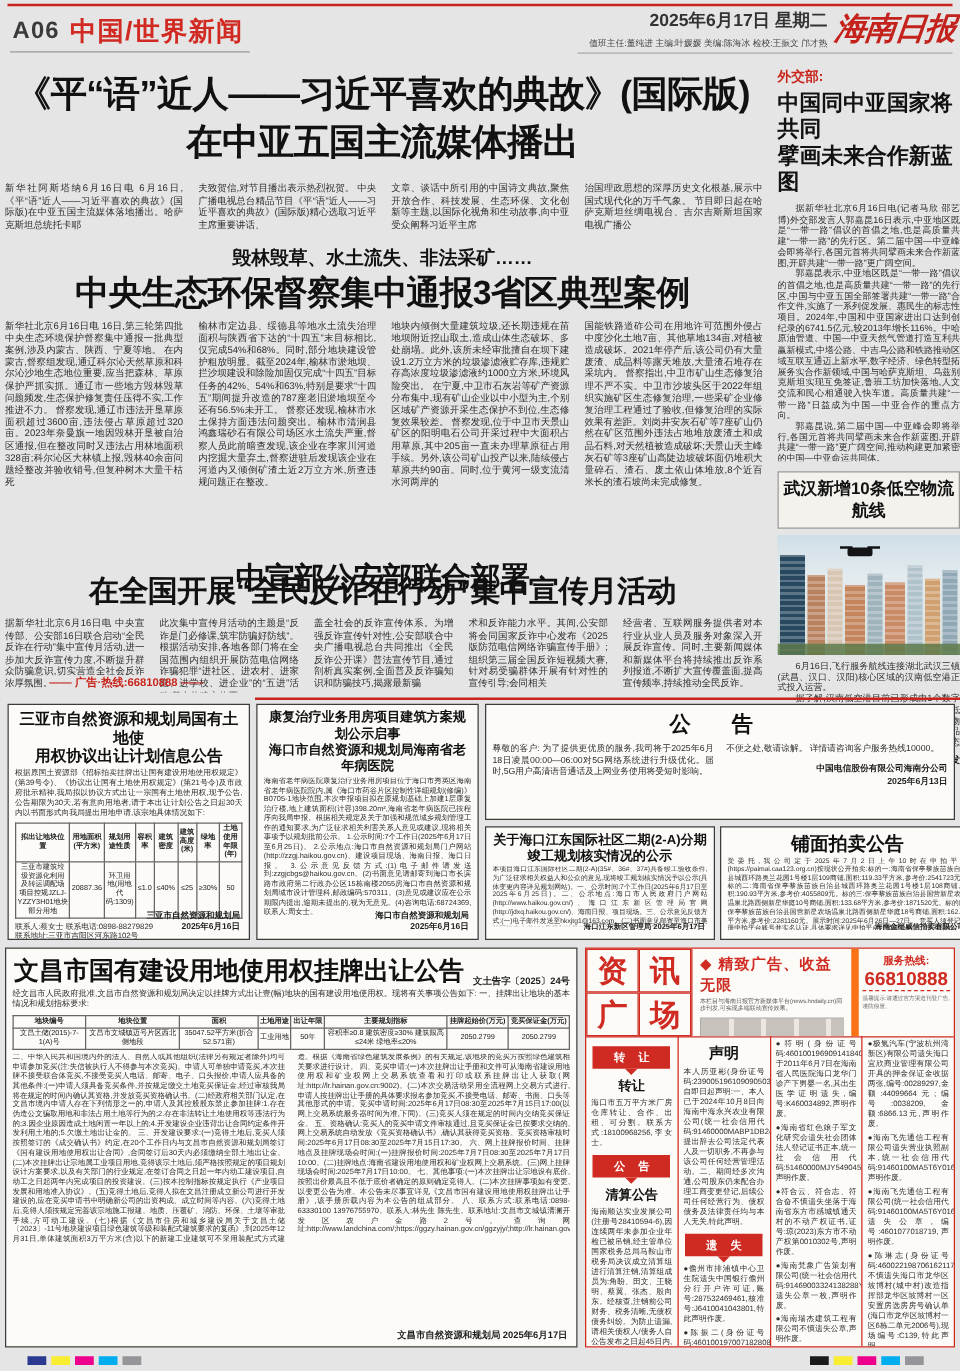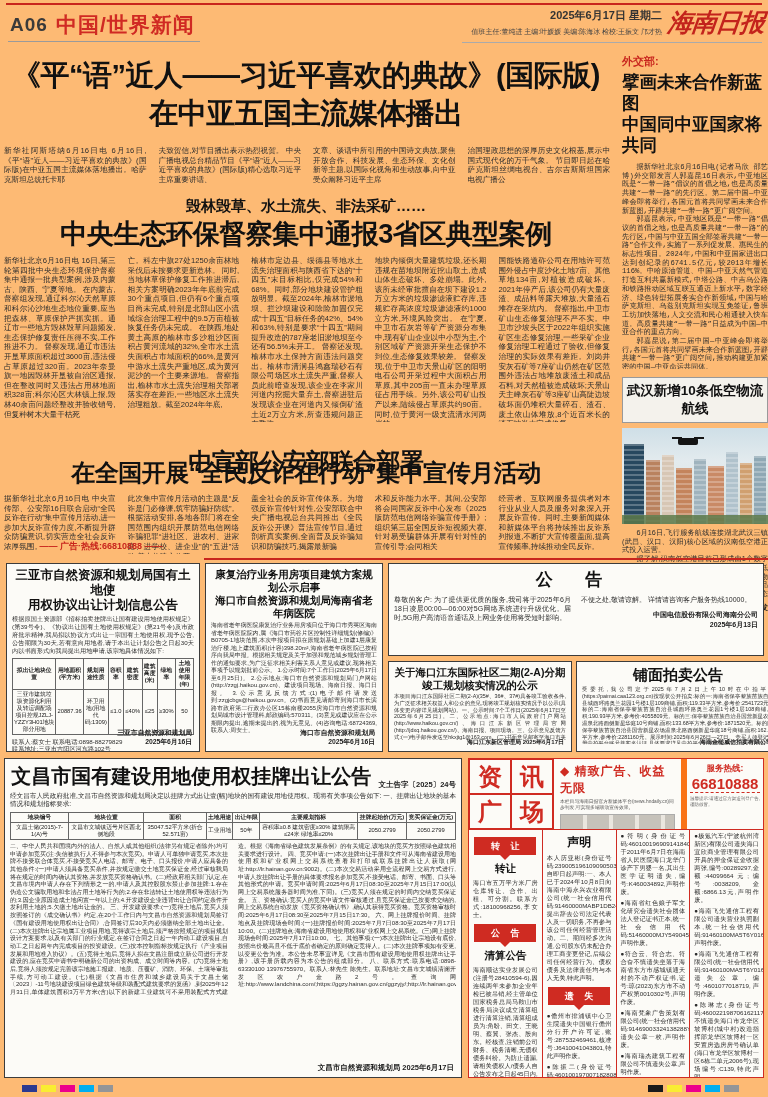--- a/index.html
+++ b/index.html
@@ -1,39 +1,39 @@
 <!DOCTYPE html>
 <html><head>
 <meta charset="utf-8">
 <style>
   html,body{margin:0;padding:0;background:#9a9a9a;}
-  .page{position:relative;width:768px;height:1097px;margin:0 auto;background:#fdba74;
+  .page{position:relative;width:768px;height:1097px;margin:0 auto;background:#e5e5e5;
         font-family:"Liberation Sans","DejaVu Sans",sans-serif;color:#1c1c1c;overflow:hidden;}
   .abs{position:absolute;}
   
   .topline{left:6px;right:6px;top:3px;height:2px;background:#c8251d;}
   .edition{left:10px;top:14px;font-size:19px;font-weight:bold;color:#3a3a3a;letter-spacing:1px;}
   .section{left:56px;top:11px;font-size:21px;font-weight:900;color:#d02a23;letter-spacing:1px;}
   .sec-underline{left:8px;width:192px;top:41px;height:1px;background:#9a9a9a;}
   .hdr-right{right:106px;top:8px;width:300px;text-align:right;}
-  .hdr-date{font-size:11px;color:#333;font-weight:bold;}
+  .hdr-date{font-size:14px;color:#333;font-weight:bold;}
   .hdr-staff{font-size:7px;color:#444;margin-top:4px;}
   .masthead{right:2px;top:6px;width:100px;text-align:center;font-size:25px;font-weight:900;
             color:#c3231c;font-style:italic;transform:skewX(-6deg);letter-spacing:-1px;}
   .hdr-underline{left:462px;right:6px;top:42px;height:1px;background:#aaa;}
   
   .bigtitle{left:0;width:612px;text-align:center;font-weight:900;color:#111;letter-spacing:-0.5px;}
   .col5{left:4px;width:606px;display:flex;gap:12px;overflow:hidden;}
   .col5 .c{flex:1;font-size:7.6px;line-height:9.6px;text-align:justify;color:#2d2d2d;overflow:hidden;}
   .kicker{left:0;width:612px;text-align:center;font-size:15px;font-weight:900;color:#111;}
   
   .side{left:622px;top:54px;width:146px;}
   .side-kicker{font-size:11px;font-weight:bold;color:#c8251d;margin:0 0 3px;}
   .side-title{font-size:17.5px;line-height:21px;font-weight:900;color:#111;margin:0;}
-  .side-body{margin-top:7px;height:206px;overflow:hidden;font-family:Liberation Mono, monospace;}
+  .side-body{margin-top:7px;height:206px;overflow:hidden;}
   .side-body p,.cap p{font-size:7.2px;line-height:8.7px;text-align:justify;color:#2d2d2d;margin:0;text-indent:2em;}
   .wuhan-box{margin-top:8px;border:1px solid #999;padding:4px 2px;text-align:center;
              font-size:13.5px;font-weight:900;color:#111;background:#f4f2ec;}
   .photo{position:relative;margin-top:5px;width:146px;height:96px;overflow:hidden;
          background:linear-gradient(#cfdfe7 0%,#e3ebee 35%,#d8dfd9 100%);}
   .photo div{position:absolute;}
   .bld{background-image:repeating-linear-gradient(rgba(255,255,255,.25) 0 2px,rgba(0,0,0,0) 2px 5px);}
   .cap{margin-top:5px;height:70px;overflow:hidden;}
   .credit{text-align:right;font-size:8px;font-weight:bold;margin-top:3px;}
   
@@ -99,40 +99,39 @@
     <div class="c">新华社阿斯塔纳6月16日电 6月16日,《平“语”近人——习近平喜欢的典故》(国际版)在中亚五国主流媒体落地播出。哈萨克斯坦总统托卡耶</div>
     <div class="c">夫致贺信,对节目播出表示热烈祝贺。 中央广播电视总台精品节目《平“语”近人——习近平喜欢的典故》(国际版)精心选取习近平主席重要讲话、</div>
     <div class="c">文章、谈话中所引用的中国诗文典故,聚焦开放合作、科技发展、生态环保、文化创新等主题,以国际化视角和生动故事,向中亚受众阐释习近平主席</div>
     <div class="c">治国理政思想的深厚历史文化根基,展示中国式现代化的万千气象。 节目即日起在哈萨克斯坦丝绸电视台、吉尔吉斯斯坦国家电视广播公</div>
   </div>
 
   <div class="abs kicker" style="top:197px;">毁林毁草、水土流失、非法采矿……</div>
   <div class="abs bigtitle" style="top:216px;font-size:27px;">中央生态环保督察集中通报3省区典型案例</div>
   <div class="abs col5" style="top:256px;height:166px;">
     <div class="c">新华社北京6月16日电 16日,第三轮第四批中央生态环境保护督察集中通报一批典型案例,涉及内蒙古、陕西、宁夏等地。 在内蒙古,督察组发现,通辽科尔沁天然草原和科尔沁沙地生态地位重要,应当把森林、草原保护严抓实抓。通辽市一些地方毁林毁草问题频发,生态保护修复责任压得不实,工作推进不力。 督察发现,通辽市违法开垦草原面积超过3600亩,违法侵占草原超过320亩。2023年奈曼旗一地因毁林开垦被自治区通报,但在整改同时又违法占用林地面积328亩;科尔沁区大林镇上报,毁林40余亩问题经整改并验收销号,但复种树木大量干枯死</div>
-    <div class="c">亡。科左中旗27处1250余亩林地采伐后未按要求更新造林。 同时,当地林草保护修复工作推进滞后,相关方案明确2023年年底前完成30个重点项目,但仍有6个重点项目尚未完成,特别是北部山区小流域综合治理工程中的9.5万亩植被恢复任务仍未完成。 在陕西,地处黄土高原的榆林市多沙粗沙区面积占黄河流域的32%,全市水土流失面积占市域面积的66%,是黄河中游水土流失严重地区,成为黄河泥沙的一个主要来源地。 督察指出,榆林市水土流失治理相关部署落实存在差距,一些地区水土流失治理粗放。截至2024年年底,</div>
     <div class="c">榆林市定边县、绥德县等地水土流失治理面积与陕西省下达的“十四五”末目标相比,仅完成54%和68%。同时,部分地块建设管护粗放明显。截至2024年,榆林市淤地坝、拦沙坝建设和除险加固仅完成“十四五”目标任务的42%、54%和63%,特别是要求“十四五”期间提升改造的787座老旧淤地坝至今还有56.5%未开工。 督察还发现,榆林市水土保持方面违法问题突出。榆林市清涧县鸿鑫瑞砂石有限公司场区水土流失严重,督察人员此前暗查发现,该企业在李家川河道内挖掘大量弃土,督察进驻后发现该企业在河道内又倾倒矿渣土近2万立方米,所查违规问题正在整改。</div>
     <div class="c">地块内倾倒大量建筑垃圾,还长期违规在苗地坝附近挖山取土,造成山体生态破坏、多处崩塌。此外,该所未经审批擅自在坝下建设1.2万立方米的垃圾渗滤液贮存库,违规贮存高浓度垃圾渗滤液约1000立方米,环境风险突出。 在宁夏,中卫市石灰岩等矿产资源分布集中,现有矿山企业以中小型为主,个别区域矿产资源开采生态保护不到位,生态修复效果较差。 督察发现,位于中卫市天景山矿区的阳明电石公司开采过程中大面积占用草原,其中205亩一直未办理草原征占用手续。另外,该公司矿山投产以来,陆续侵占草原共约90亩。同时,位于黄河一级支流清水河两岸的</div>
     <div class="c">国能铁路道砟公司在用地许可范围外侵占中度沙化土地7亩、其他草地134亩,对植被造成破坏。2021年停产后,该公司仍有大量废渣、成品料等露天堆放,大量渣石堆存在采坑内。 督察指出,中卫市矿山生态修复治理不严不实。中卫市沙坡头区于2022年组织实施矿区生态修复治理,一些采矿企业修复治理工程通过了验收,但修复治理的实际效果有差距。刘岗井安灰石矿等7座矿山仍然在矿区范围外违法占地堆放废渣土和成品石料,对天然植被造成破坏;天景山天主峰灰石矿等3座矿山高陡边坡破坏面仍堆积大量碎石、渣石、废土依山体堆放,8个近百米长的渣石坡尚未完成修复。</div>
   </div>
 
   <div class="abs bigtitle" style="top:446px;font-size:24px;">中宣部公安部联合部署</div>
   <div class="abs bigtitle" style="top:457px;font-size:24px;">在全国开展“全民反诈在行动”集中宣传月活动</div>
   <div class="abs col5" style="top:494px;height:60px;">
     <div class="c">据新华社北京6月16日电 中央宣传部、公安部16日联合启动“全民反诈在行动”集中宣传月活动,进一步加大反诈宣传力度,不断提升群众防骗意识,切实营造全社会反诈浓厚氛围。</div>
     <div class="c">此次集中宣传月活动的主题是“反诈是门必修课,筑牢防骗好防线”。根据活动安排,各地各部门将在全国范围内组织开展防范电信网络诈骗犯罪“进社区、进农村、进家庭、进学校、进企业”的“五进”活动,着力构建立体覆</div>
     <div class="c">盖全社会的反诈宣传体系。为增强反诈宣传针对性,公安部联合中央广播电视总台共同推出《全民反诈公开课》普法宣传节目,通过剖析真实案例,全面普及反诈骗知识和防骗技巧,揭露最新骗</div>
     <div class="c">术和反诈能力水平。其间,公安部将会同国家反诈中心发布《2025版防范电信网络诈骗宣传手册》;组织第三届全国反诈短视频大赛,针对易受骗群体开展有针对性的宣传引导;会同相关</div>
     <div class="c">经营者、互联网服务提供者对本行业从业人员及服务对象深入开展反诈宣传。同时,主要新闻媒体和新媒体平台将持续推出反诈系列报道,不断扩大宣传覆盖面,提高宣传频率,持续推动全民反诈。</div>
   </div>
 
   <div class="abs side">
     <p class="side-kicker">外交部:</p>
+    <p class="side-title">中国同中亚国家将共同</p>
     <p class="side-title">擘画未来合作新蓝图</p>
-    <p class="side-title">中国同中亚国家将共同</p>
     <div class="side-body">
       <p>据新华社北京6月16日电(记者马欣 邵艺博)外交部发言人郭嘉昆16日表示,中亚地区既是“一带一路”倡议的首倡之地,也是高质量共建“一带一路”的先行区。第二届中国—中亚峰会即将举行,各国元首将共同擘画未来合作新蓝图,开辟共建“一带一路”更广阔空间。</p>
       <p>郭嘉昆表示,中亚地区既是“一带一路”倡议的首倡之地,也是高质量共建“一带一路”的先行区,中国与中亚五国全部签署共建“一带一路”合作文件,实施了一系列促发展、惠民生的标志性项目。2024年,中国和中亚国家进出口达到创纪录的6741.5亿元,较2013年增长116%。中哈原油管道、中国—中亚天然气管道打造互利共赢新模式,中塔公路、中吉乌公路和铁路推动区域互联互通迈上新水平,数字经济、绿色转型拓展务实合作新领域,中国与哈萨克斯坦、乌兹别克斯坦实现互免签证,鲁班工坊加快落地,人文交流和民心相通驶入快车道。高质量共建“一带一路”日益成为中国—中亚合作的重点方向。</p>
       <p>郭嘉昆说,第二届中国—中亚峰会即将举行,各国元首将共同擘画未来合作新蓝图,开辟共建“一带一路”更广阔空间,推动构建更加紧密的中国—中亚命运共同体。</p>
     </div>
     <div class="wuhan-box">武汉新增10条低空物流航线</div>
     <div class="photo">
       <div class="bld" style="left:2px;top:16px;width:20px;height:80px;background-color:#27485f;"></div>
       <div class="bld" style="left:24px;top:32px;width:14px;height:64px;background-color:#b9825f;"></div>
       <div class="bld" style="left:40px;top:27px;width:12px;height:69px;background-color:#d7c6b4;"></div>

